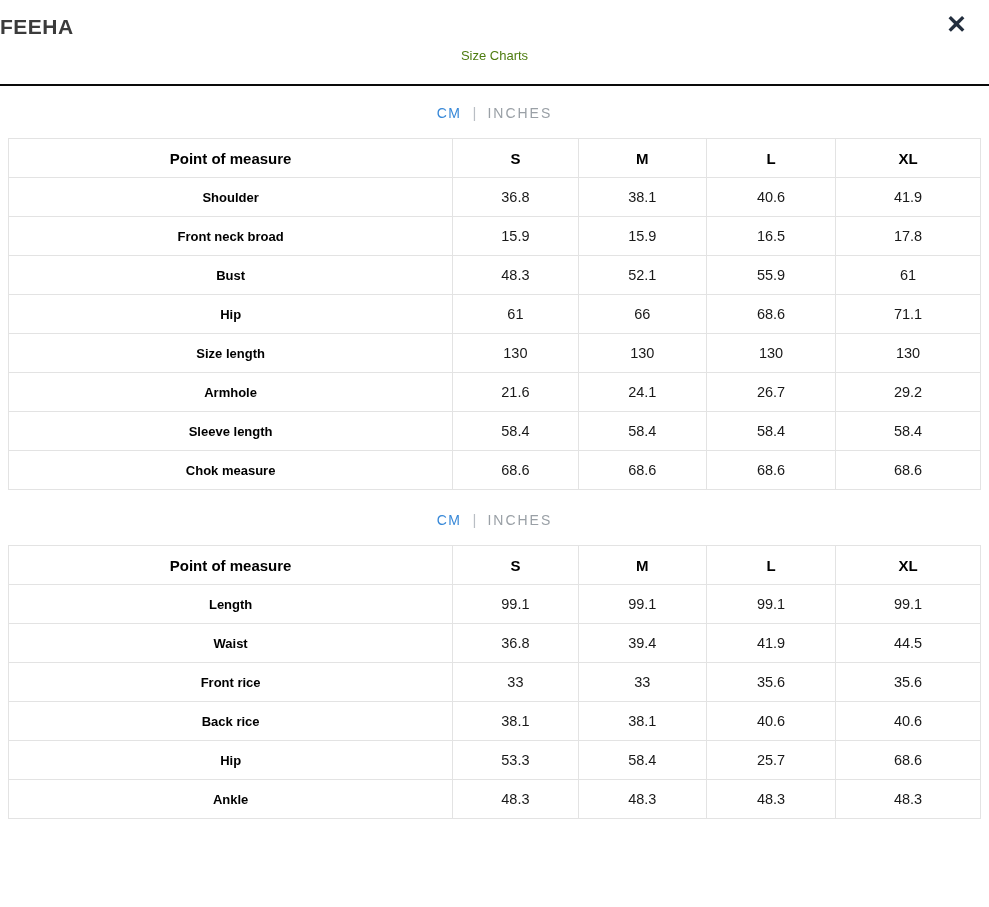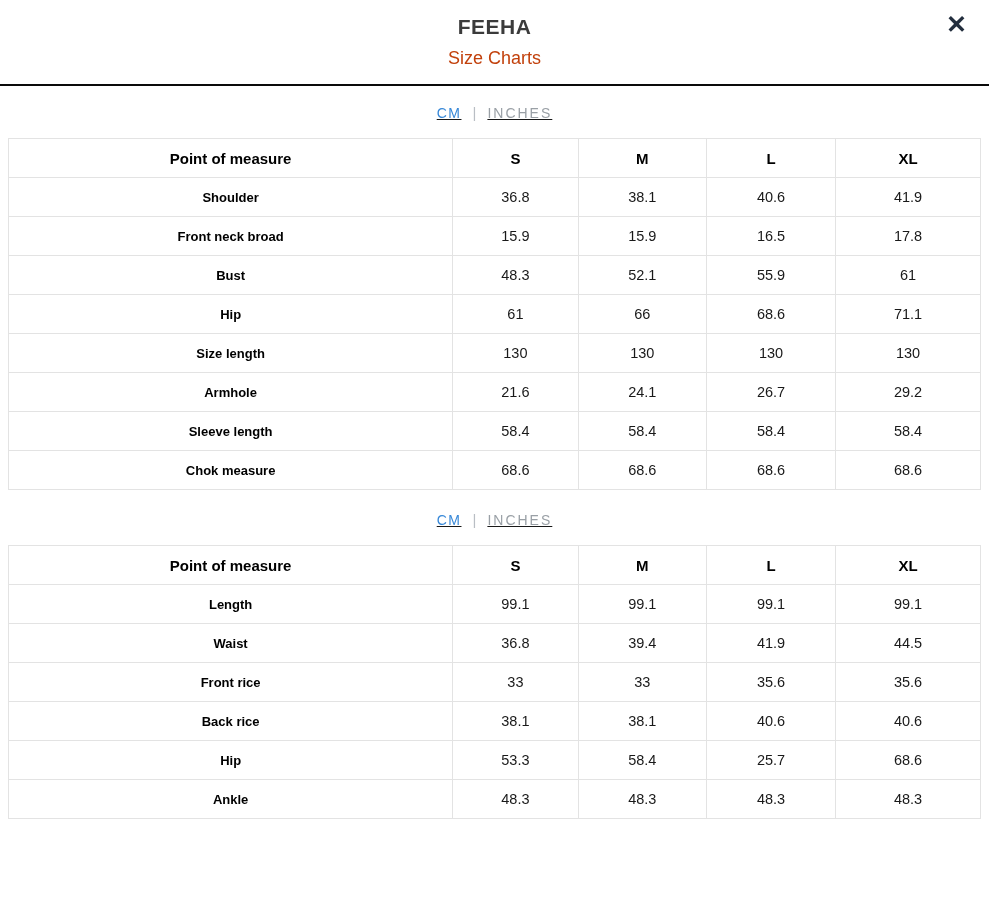--- a/index.html
+++ b/index.html
@@ -11,36 +11,36 @@
   }
   *{box-sizing:border-box;margin:0;padding:0;}
   html,body{background:#ffffff;}
   body{
     width:989px;height:907px;overflow:hidden;
     font-family:"Liberation Sans", sans-serif;
     color:#191919;
   }
   .modal-header{position:relative;height:86px;border-bottom:2px solid var(--rule);}
   .page-title{
-    padding-top:15px;text-align:center;font-size:21px;font-weight:700;
+    padding-top:15px;font-size:21px;font-weight:700;
     color:#3b3b3b;letter-spacing:0.5px;
   }
   .page-subtitle{
-    margin-top:9px;text-align:center;font-size:18px;color:#c2410c;
+    margin-top:9px;text-align:center;font-size:13px;color:#4d7c0f;
   }
   .close-button{
     position:absolute;top:8px;right:18px;
     background:none;border:none;cursor:pointer;
     font-size:25px;font-weight:600;color:var(--close);
     font-family:"Liberation Sans", sans-serif;line-height:1;
     padding:4px;
   }
   .unit-toggle{
     display:flex;justify-content:center;align-items:center;gap:11px;
-    margin:18px 0 13px;font-size:14px;text-decoration:underline;
+    margin:18px 0 13px;font-size:14px;
   }
   .unit-toggle.second{margin-top:21px;}
   .unit{letter-spacing:1.5px;cursor:pointer;}
   .unit.active{color:var(--accent);}
   .unit.inactive{color:var(--inactive);letter-spacing:2px;}
   .unit-sep{color:#b9bec4;font-weight:300;font-size:15px;}
   table.size-table{
     width:calc(100% - 16px);margin:17px 8px;
     border-collapse:collapse;table-layout:fixed;
   }

